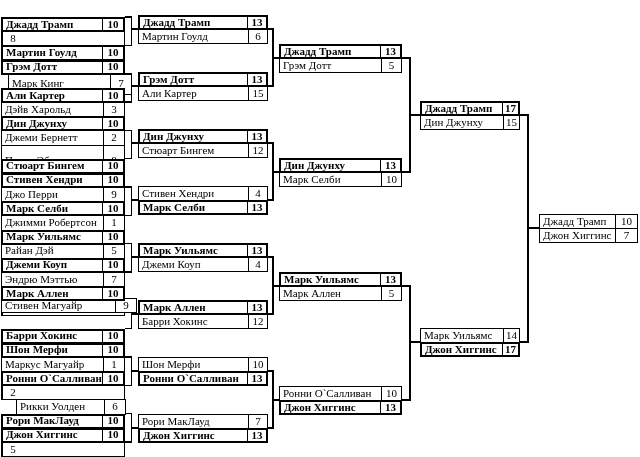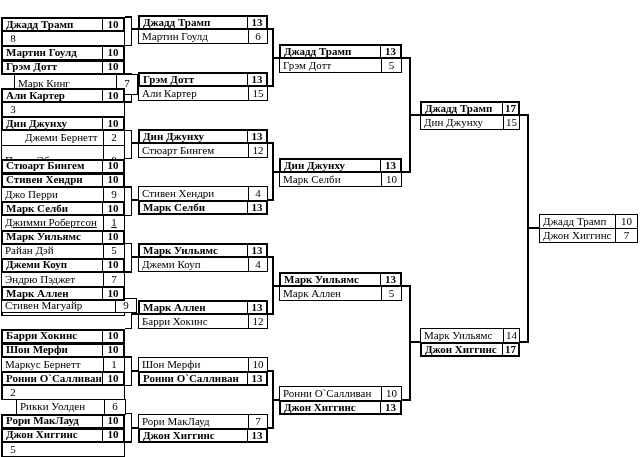--- a/index.html
+++ b/index.html
@@ -40,36 +40,37 @@
       <span class="score" style="width: 20px;">8</span>
     </div>
     <div class="cell win" style="left: 1px; top: 45.48px; width: 124px; height: 15.16px;">
       <span class="name">Мартин Гоулд</span>
       <span class="score" style="width: 20px;">10</span>
     </div>
     <div class="cell win" style="left: 1px; top: 59.64px; width: 124px; height: 15.16px;">
       <span class="name">Грэм Дотт</span>
       <span class="score" style="width: 20px;">10</span>
     </div>
-    <div class="cell" style="left: 14px; top: 73.8px; width: 124px; height: 21px;">
+    <div class="cell" style="left: 8px; top: 73.8px; width: 124px; height: 21px;">
       <span class="name">Марк Кинг</span>
       <span class="score" style="width: 20px;">7</span>
     </div>
     <div class="cell win" style="left: 1px; top: 87.96px; width: 124px; height: 15.16px;">
       <span class="name">Али Картер</span>
       <span class="score" style="width: 20px;">10</span>
     </div>
     <div class="cell" style="left: 1px; top: 102.12px; width: 124px; height: 15.16px;">
+      <span class="name">Дэйв Харольд</span>
       <span class="score" style="width: 20px;">3</span>
     </div>
     <div class="cell win" style="left: 1px; top: 116.28px; width: 124px; height: 15.16px;">
       <span class="name">Дин Джунху</span>
       <span class="score" style="width: 20px;">10</span>
     </div>
-    <div class="cell" style="left: 1px; top: 130.44px; width: 124px; height: 15.16px; padding-left: 20px;">
+    <div class="cell" style="left: 1px; top: 130.44px; width: 124px; height: 15.16px;">
       <span class="name">Джеми Бернетт</span>
       <span class="score" style="width: 20px;">2</span>
     </div>
     <div class="cell" style="left: 1px; top: 144.6px; width: 124px; height: 32px; align-items: center;">
       <span class="name">Питер Эбдон</span>
       <span class="score" style="width: 20px;">8</span>
     </div>
     <div class="cell win" style="left: 1px; top: 158.76px; width: 124px; height: 15.16px;">
       <span class="name">Стюарт Бингем</span>
       <span class="score" style="width: 20px;">10</span>
@@ -79,38 +80,38 @@
       <span class="score" style="width: 20px;">10</span>
     </div>
     <div class="cell" style="left: 1px; top: 187.08px; width: 124px; height: 15.16px;">
       <span class="name">Джо Перри</span>
       <span class="score" style="width: 20px;">9</span>
     </div>
     <div class="cell win" style="left: 1px; top: 201.24px; width: 124px; height: 15.16px;">
       <span class="name">Марк Селби</span>
       <span class="score" style="width: 20px;">10</span>
     </div>
-    <div class="cell" style="left: 1px; top: 215.4px; width: 124px; height: 15.16px; text-decoration: underline;">
+    <div class="cell" style="left: 1px; top: 215.4px; width: 124px; height: 15.16px;">
       <span class="name">Джимми Робертсон</span>
       <span class="score" style="width: 20px;">1</span>
     </div>
     <div class="cell win" style="left: 1px; top: 229.56px; width: 124px; height: 15.16px;">
       <span class="name">Марк Уильямс</span>
       <span class="score" style="width: 20px;">10</span>
     </div>
     <div class="cell" style="left: 1px; top: 243.72px; width: 124px; height: 15.16px;">
       <span class="name">Райан Дэй</span>
       <span class="score" style="width: 20px;">5</span>
     </div>
     <div class="cell win" style="left: 1px; top: 257.88px; width: 124px; height: 15.16px;">
       <span class="name">Джеми Коуп</span>
       <span class="score" style="width: 20px;">10</span>
     </div>
     <div class="cell" style="left: 1px; top: 272.04px; width: 124px; height: 15.16px;">
-      <span class="name">Эндрю Пэджет</span>
+      <span class="name">Эндрю Мэттью</span>
       <span class="score" style="width: 20px;">7</span>
     </div>
     <div class="cell win" style="left: 1px; top: 286.2px; width: 124px; height: 15.16px;">
       <span class="name">Марк Аллен</span>
       <span class="score" style="width: 20px;">10</span>
     </div>
     <div class="cell" style="left: 1px; top: 300.36px; width: 124px; height: 15.16px;">
       <span class="score" style="width: 20px;">9</span>
     </div>
     <div class="cell" style="left: 1px; top: 298px; width: 136px; height: 15.16px;">
@@ -119,21 +120,21 @@
     </div>
     <div class="cell win" style="left: 1px; top: 328.68px; width: 124px; height: 15.16px;">
       <span class="name">Барри Хокинс</span>
       <span class="score" style="width: 20px;">10</span>
     </div>
     <div class="cell win" style="left: 1px; top: 342.84px; width: 124px; height: 15.16px;">
       <span class="name">Шон Мерфи</span>
       <span class="score" style="width: 20px;">10</span>
     </div>
     <div class="cell" style="left: 1px; top: 357px; width: 124px; height: 15.16px;">
-      <span class="name">Маркус Бернетт</span>
+      <span class="name">Маркус Магуайр</span>
       <span class="score" style="width: 20px;">1</span>
     </div>
     <div class="cell win" style="left: 1px; top: 371.16px; width: 124px; height: 15.16px;">
       <span class="name">Ронни О`Салливан</span>
       <span class="score" style="width: 20px;">10</span>
     </div>
     <div class="cell" style="left: 1px; top: 385.32px; width: 124px; height: 15.16px;">
       <span class="score" style="width: 20px;">2</span>
     </div>
     <div class="cell" style="left: 16px; top: 399.48px; width: 110px; height: 15.16px;">

